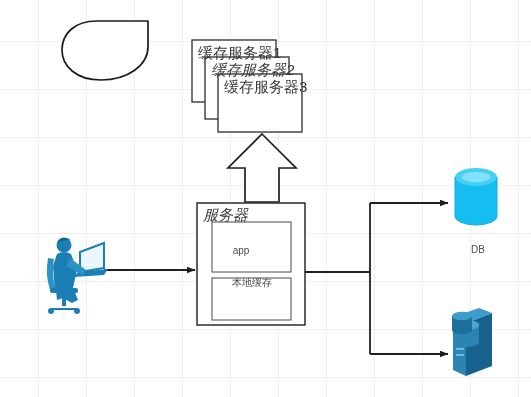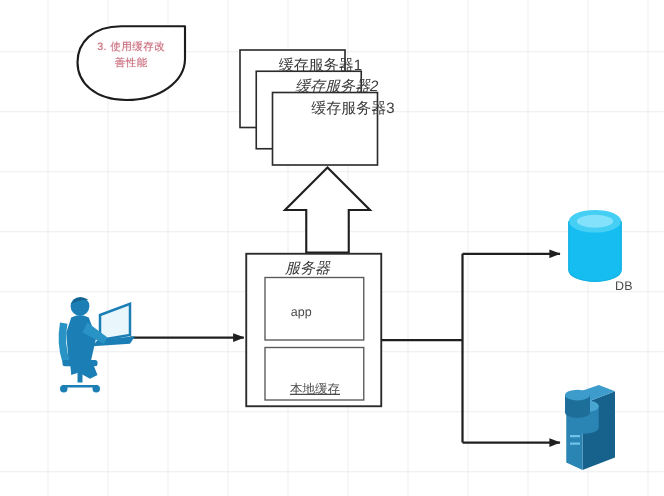--- a/index.html
+++ b/index.html
@@ -32,46 +32,46 @@
     font-size:8.5px;
     line-height:13px;
     color:#c96a7a;
     letter-spacing:0.3px;
     text-shadow:0 0 1px rgba(201,106,122,0.45);
   }
 
   
   .box-label{
     position:absolute;
-    font-size:12px;
+    font-size:15px;
     color:#3a3a3a;
     white-space:nowrap;
-    margin-left:25px;
   }
   .cache1-label{left:198px;top:44px;}
   .cache2-label{left:211px;top:61px;font-style:italic;}
   .cache3-label{left:224px;top:78px;}
   .server-label{left:203px;top:206px;font-style:italic;}
 
   .center-label{
     position:absolute;
     text-align:center;
     font-size:10px;
     color:#4a4a4a;
     white-space:nowrap;
   }
   .app-label{left:213px;top:245px;width:56px;}
-  .localcache-label{left:207px;top:304px;width:90px;text-decoration:underline;}
+  .localcache-label{left:207px;top:276px;width:90px;}
 
   .node-label{
     position:absolute;
-    text-align:right;
+    text-align:center;
     font-size:10px;
     color:#4b4b4b;
     white-space:nowrap;
+    margin-top:20px;
   }
   .db-label{left:450px;top:224px;width:56px;}
   .fs-label{left:440px;top:374px;width:86px;}
 </style>
 </head>
 <body>
 
 <div id="canvas">
 
   <svg class="svg-layer" viewBox="0 0 531 397" xmlns="http://www.w3.org/2000/svg">
@@ -164,24 +164,20 @@
 
       <rect x="62" y="293" width="4" height="13" fill="#1b7fb5"></rect>
 
       <path d="M 50 308 L 78 308 L 78 310 L 50 310 Z" fill="#1b7fb5"></path>
       <circle cx="51" cy="311" r="3" fill="#1b7fb5"></circle>
       <circle cx="77" cy="311" r="3" fill="#1b7fb5"></circle>
     </g>
 
   </svg>
 
-  <div class="callout-text">
-    <div>3. 使用缓存改</div>
-    <div>善性能</div>
-  </div>
 
   <div class="box-label cache1-label">缓存服务器1</div>
   <div class="box-label cache2-label">缓存服务器2</div>
   <div class="box-label cache3-label">缓存服务器3</div>
 
   <div class="box-label server-label">服务器</div>
 
   <div class="center-label app-label">app</div>
   <div class="center-label localcache-label">本地缓存</div>
 

